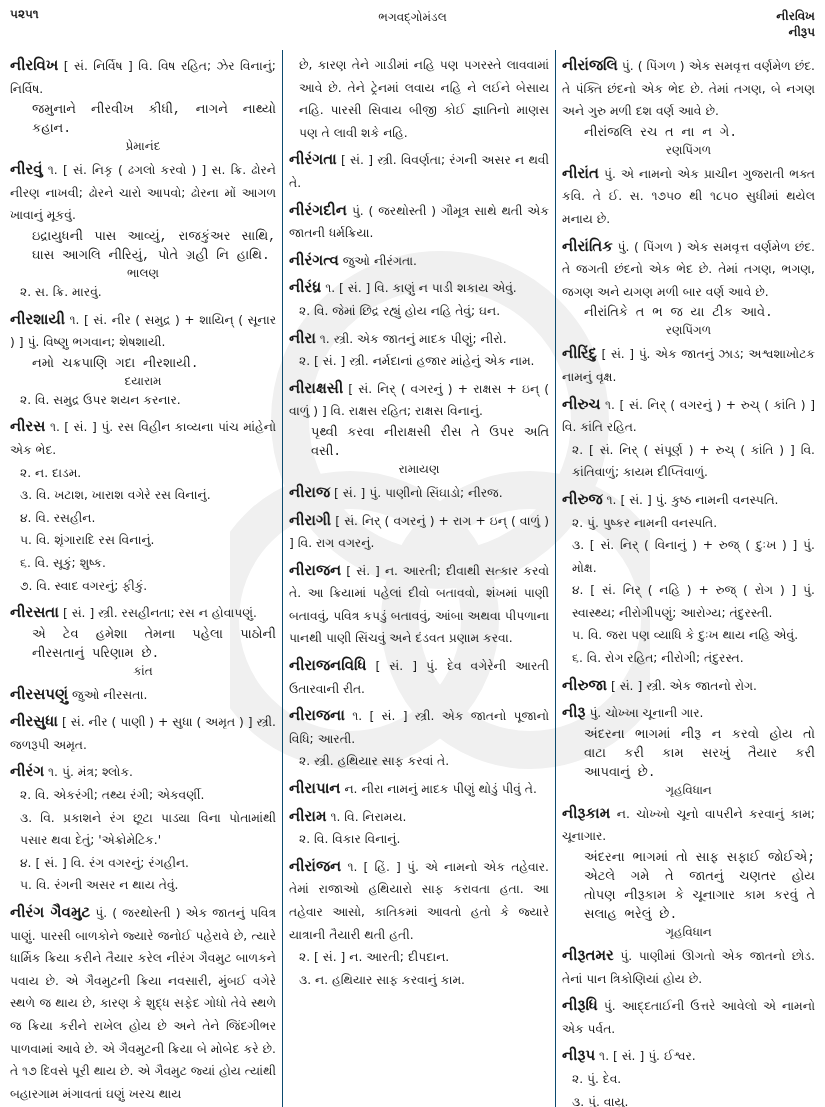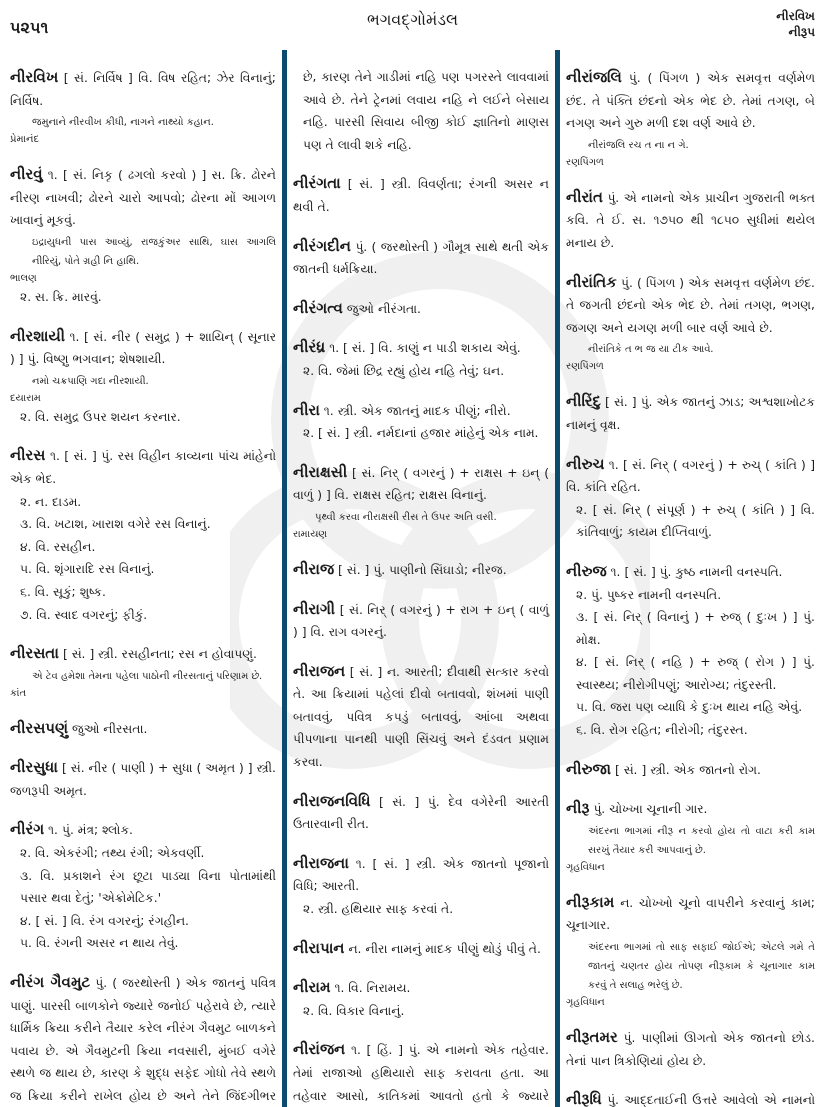--- a/index.html
+++ b/index.html
@@ -10,41 +10,41 @@
     position: relative;
   }
   .watermark {
     position: absolute; left: 230px; top: 170px; width: 420px; height: 700px;
     pointer-events: none; z-index: 0;
   }
   .header {
     position: absolute; top: 6px; left: 0; right: 0; height: 44px;
     font-size: 12px; z-index: 1;
   }
-  .header .pg { position: absolute; left: 10px; top: 12px; font-weight: bold; font-size: 16px; }
-  .header .title { position: absolute; left: 50%; transform: translateX(-50%); top: 4px; font-size: 16px; }
+  .header .pg { position: absolute; left: 10px; top: 1px; font-weight: bold; font-size: 12px; }
+  .header .title { position: absolute; left: 50%; transform: translateX(-50%); top: 4px; font-size: 12px; }
   .header .guide { position: absolute; right: 10px; top: 2px; text-align: right; font-size: 12px; font-weight: bold; line-height: 16px; }
   .cols {
     position: absolute; top: 50px; left: 4px; right: 4px; bottom: 0;
     display: flex; z-index: 1;
   }
   .col {
     flex: 1 1 0; padding: 0 6px 0 6px; box-sizing: border-box;
     font-size: 12.3px; line-height: 22.6px; overflow: hidden;
   }
-  .col + .col { border-left: 5px solid #0c4a6e; }
+  .col + .col { border-left: 1px solid #0c4a6e; }
   .col.c1 { width: 278px; flex: none; }
   .col.c2 { width: 273px; flex: none; }
   .col.c3 { flex: 1; }
-  .entry { margin: 16px 0 3px 0; text-align: justify; }
+  .entry { margin: 4px 0 3px 0; text-align: justify; }
   .hw { font-weight: bold; font-size: 15px; }
   .sense { padding-left: 10px; text-align: justify; }
   .cont { padding-left: 10px; }
-  .quote { font-size: 10px; padding-left: 22px; line-height: 19px; }
-  .src { font-size: 10px; text-align: left; line-height: 16px; }
+  .quote { font-size: 13px; padding-left: 22px; line-height: 19px; font-family: Liberation Mono, monospace; }
+  .src { font-size: 12px; text-align: center; line-height: 16px; }
 </style>
 </head>
 <body>
 
 <svg class="watermark" viewBox="0 0 420 700">
   <g fill="none" stroke="#f0f0f0" stroke-width="38">
     <circle cx="210" cy="250" r="150"></circle>
     <circle cx="120" cy="450" r="130"></circle>
     <circle cx="300" cy="450" r="130"></circle>
   </g>

